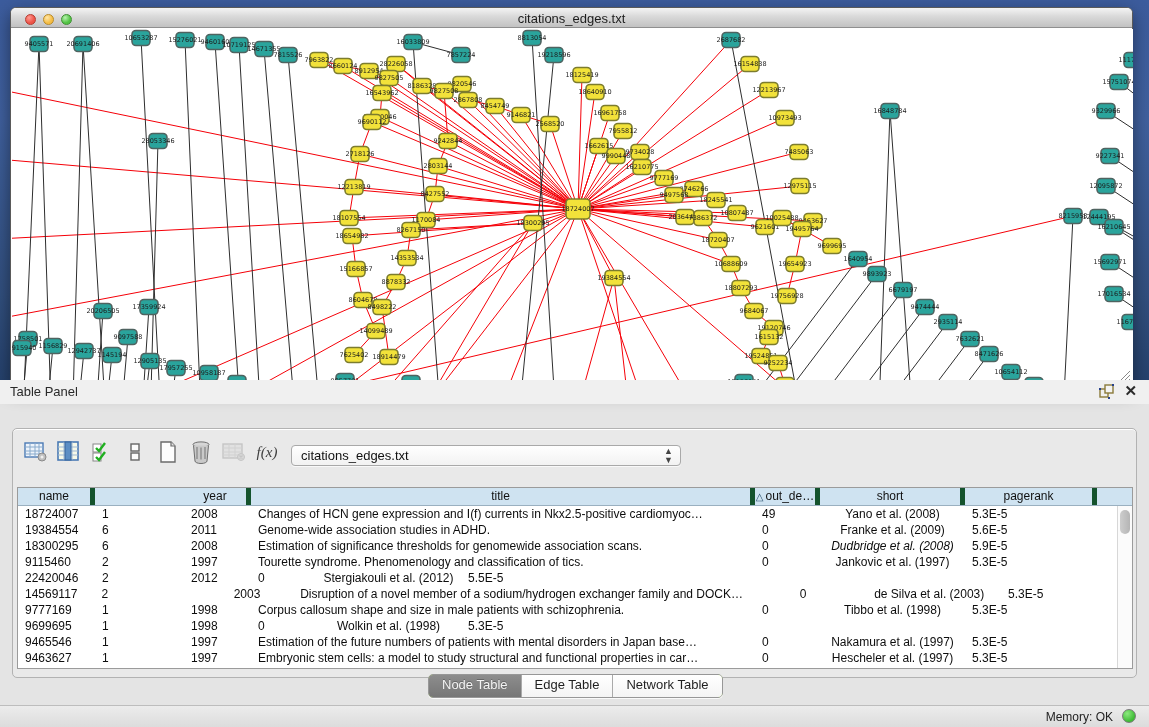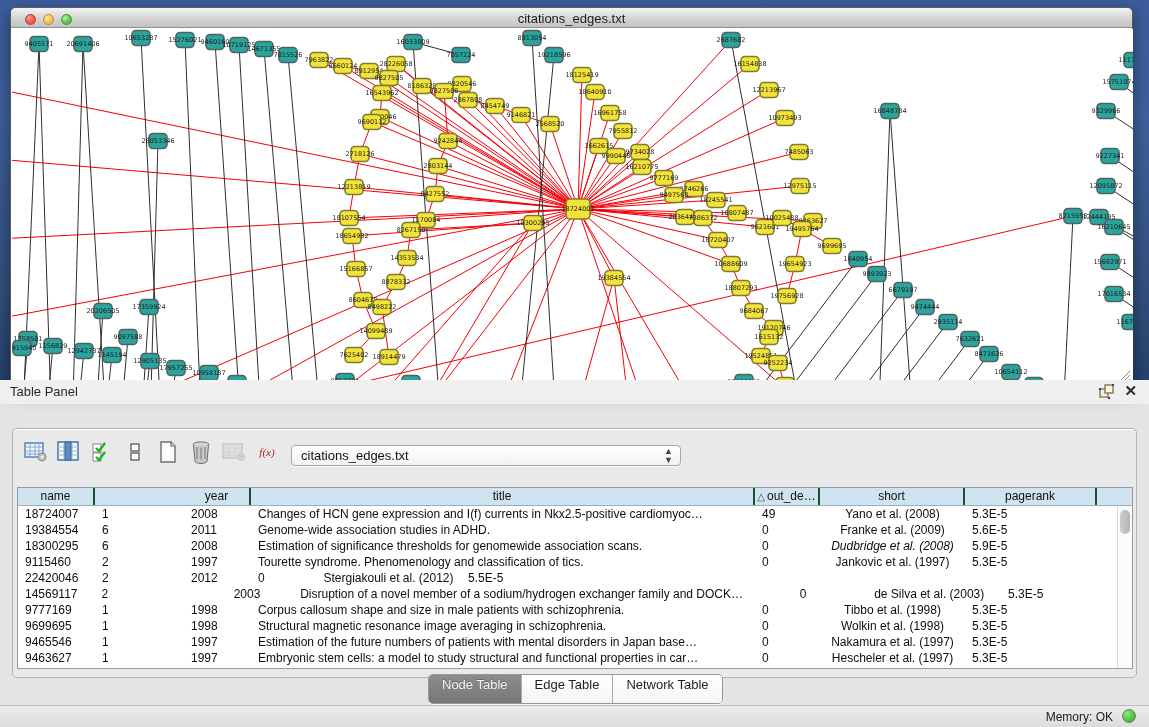--- a/index.html
+++ b/index.html
@@ -43,46 +43,46 @@
 
   
   .panel { position:absolute; left:12px; top:428px; width:1125px; height:250px;
     background:#e9e9e9; border:1px solid #b2b2b2; border-radius:5px;
     box-shadow:inset 0 1px 0 #fff; }
   .toolbar { position:absolute; left:10px; top:8px; height:30px; display:flex;
     align-items:center; gap:7px; }
   .tb-icon { width:26px; height:24px; display:flex; align-items:center;
     justify-content:center; cursor:pointer; }
   .tb-icon.disabled { opacity:.45; cursor:default; }
-  .fx { font-size:11px; font-style:italic; font-family:"Liberation Serif",serif; color:#b91c1c; }
+  .fx { font-size:15px; font-style:italic; font-family:"Liberation Serif",serif; color:#404040; }
   .combo { position:absolute; left:278px; top:16px; width:390px; height:21px;
     background:linear-gradient(180deg,#ffffff,#f2f2f2); border:1px solid #a9a9a9;
     border-radius:4px; font-size:13px; color:#111; line-height:19px; padding:0 20px 0 9px;
     box-shadow:0 1px 0 rgba(255,255,255,.7); cursor:pointer; }
   .combo .arrows { position:absolute; right:7px; top:1px; font-size:9px; color:#444;
     line-height:9px; text-align:center; }
 
   
   .dtable { position:absolute; left:4px; top:58px; width:1116px; height:182px;
     background:#fff; border:1px solid #9b9b9b; font-size:12px; }
   .thead { display:flex; height:18px; background:#cfe3f1; border-bottom:1px solid #9ab0c0; }
-  .th { border-right:2px solid #14532d; color:#111; text-align:center; line-height:17px;
+  .th { border-right:5px solid #14532d; color:#111; text-align:center; line-height:17px;
     overflow:hidden; white-space:nowrap; cursor:pointer; }
   .sort-tri { font-size:10px; color:#28506e; margin-right:2px; }
   .tbody { position:relative; }
   .tr { display:flex; height:16px; line-height:16px; cursor:default; }
   .td { overflow:hidden; white-space:nowrap; padding-left:7px; color:#0d0d0d; }
   .td.center { text-align:center; padding-left:0; }
   .vscroll { position:absolute; right:0; top:18px; bottom:0; width:15px;
     background:#fbfbfb; border-left:1px solid #d7d7d7; }
   .vthumb { position:absolute; left:2px; top:4px; width:10px; height:24px;
     background:linear-gradient(90deg,#cdcdcd,#b5b5b5); border-radius:5px; }
 
   
-  .tabbar { position:absolute; left:428px; top:674px; height:30px; display:flex;
+  .tabbar { position:absolute; left:428px; top:674px; height:24px; display:flex;
     border:1px solid #979797; border-radius:5px; overflow:hidden;
     background:#bef264; box-shadow:0 1px 0 rgba(255,255,255,.8); }
   .tab { padding:0 13px; font-size:13px; line-height:19px; color:#1f1f1f;
     border-right:1px solid #aaa; cursor:pointer; background:linear-gradient(180deg,#ffffff,#f4f4f4); }
   .tab:last-child { border-right:none; }
   .tab.active { background:linear-gradient(180deg,#8d8d8d,#767676); color:#f3f3f3;
     text-shadow:0 -1px 0 rgba(0,0,0,.25); }
 
   
   .statusbar { position:absolute; left:0; top:705px; width:1149px; height:22px;
@@ -674,21 +674,20 @@
           <div class="td" style="width: 67px;">1998</div>
           <div class="td" style="width: 504px;">Corpus callosum shape and size in male patients with schizophrenia.</div>
           <div class="td" style="width: 65px;">0</div>
           <div class="td center" style="width: 145px;">Tibbo et al. (1998)</div>
           <div class="td" style="width: 132px;">5.3E-5</div>
         </div>
         <div class="tr">
           <div class="td" style="width: 77px;">9699695</div>
           <div class="td" style="width: 89px;">1</div>
           <div class="td" style="width: 67px;">1998</div>
-          <div class="td" style="width: 504px;">Structural magnetic resonance image averaging in schizophrenia.</div>
           <div class="td" style="width: 65px;">0</div>
           <div class="td center" style="width: 145px;">Wolkin et al. (1998)</div>
           <div class="td" style="width: 132px;">5.3E-5</div>
         </div>
         <div class="tr">
           <div class="td" style="width: 77px;">9465546</div>
           <div class="td" style="width: 89px;">1</div>
           <div class="td" style="width: 67px;">1997</div>
           <div class="td" style="width: 504px;">Estimation of the future numbers of patients with mental disorders in Japan base…</div>
           <div class="td" style="width: 65px;">0</div>

